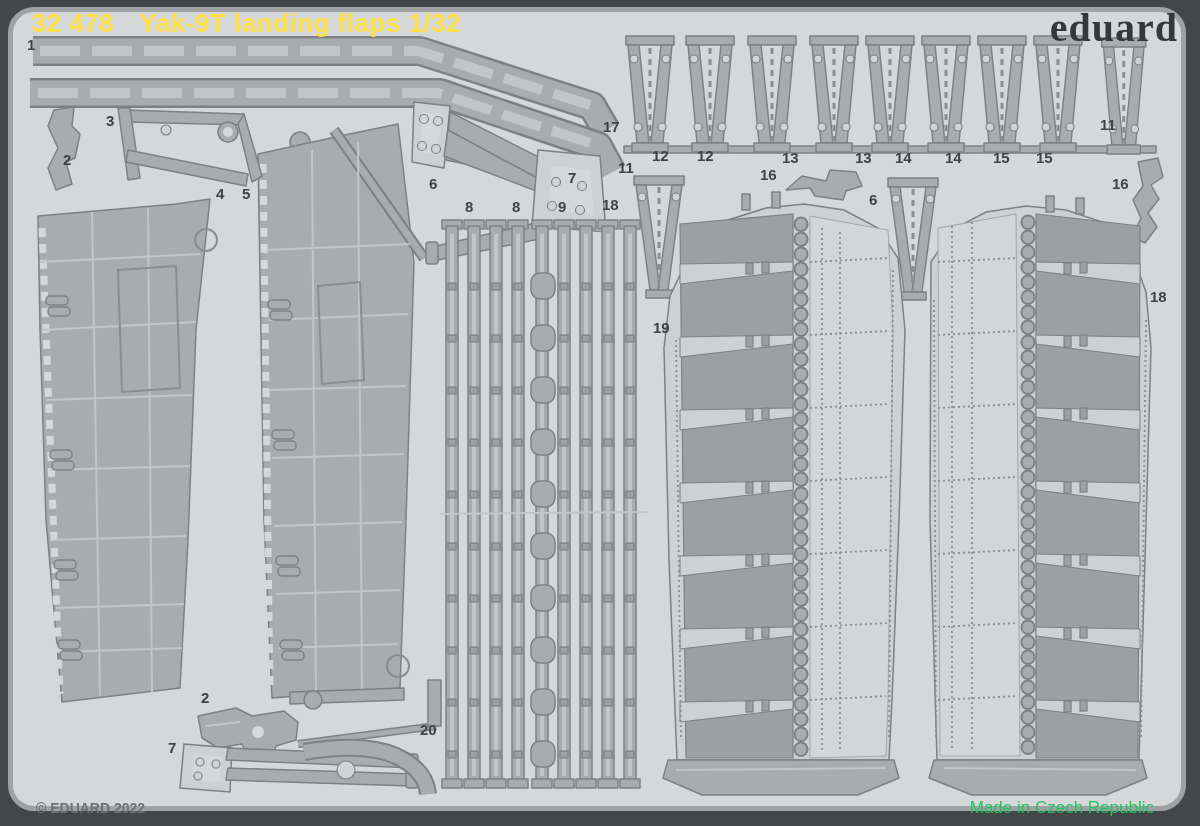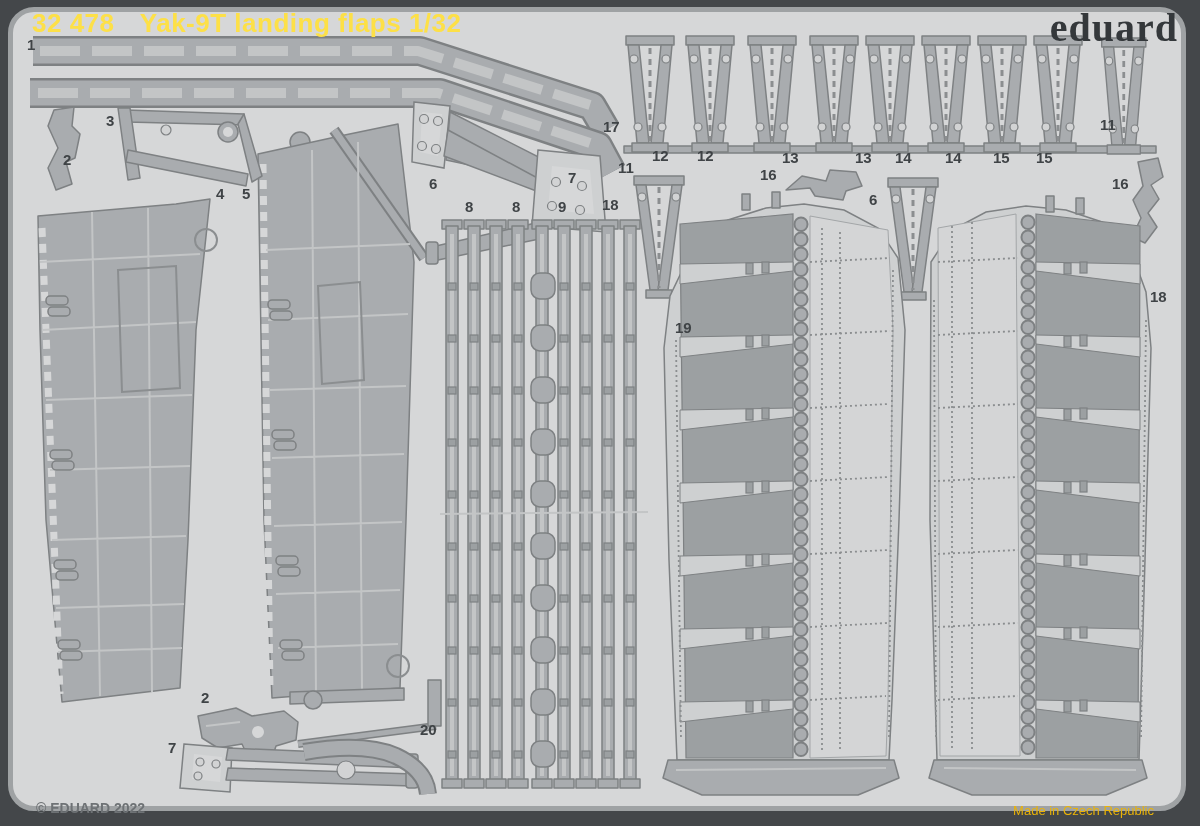--- a/index.html
+++ b/index.html
@@ -7,21 +7,21 @@
          font-family:"Liberation Sans",sans-serif;}
   #sheet{position:absolute;left:8px;top:7px;width:1178px;height:804px;background:#d6d7d8;
          border:5px solid #9fa2a4;border-radius:26px;box-sizing:border-box;}
   #parts-svg{position:absolute;left:0;top:0;width:1200px;height:826px;}
   .hdr{position:absolute;left:32px;top:8px;font-size:26px;font-weight:bold;color:#fde047;
        letter-spacing:.5px;white-space:nowrap;}
   .hdr .code{margin-right:18px;}
   .brand{position:absolute;right:22px;top:4px;font-family:"Liberation Serif",serif;
          font-weight:bold;font-size:40px;color:#34383b;letter-spacing:1px;}
   .copyright{position:absolute;left:36px;bottom:10px;font-size:14px;font-weight:bold;color:#6e7275;}
-  .madein{position:absolute;right:46px;bottom:8px;font-size:13px;color:#eab308;text-align:right;}
+  .madein{position:absolute;right:46px;bottom:8px;font-size:17px;color:#22c55e;text-align:right;}
   #labels{position:absolute;left:0;top:0;width:1200px;height:826px;pointer-events:none;}
   .plabel{position:absolute;font-size:15px;font-weight:bold;color:#3f4346;line-height:1;}
   
   svg .pf{fill:#a9acaf;stroke:#7e8183;stroke-width:1.5;stroke-linejoin:round;}
   svg .pd{fill:#9ca0a2;stroke:#7e8183;stroke-width:1.2;}
   svg .pl{fill:#ced0d1;stroke:#7e8183;stroke-width:1.5;}
   svg .plight{fill:#d4d5d6;stroke:#a3a6a8;stroke-width:1;}
   svg .pe{fill:none;stroke:#8b8e90;stroke-width:2;}
   svg .lite{fill:none;stroke:#c3c5c6;stroke-width:2;}
   svg .dot{fill:none;stroke:#8b8e90;stroke-width:1.8;stroke-dasharray:2 3;}
@@ -309,18 +309,18 @@
       <span class="plabel" style="left: 782px; top: 150px;">13</span>
       <span class="plabel" style="left: 855px; top: 150px;">13</span>
       <span class="plabel" style="left: 895px; top: 150px;">14</span>
       <span class="plabel" style="left: 945px; top: 150px;">14</span>
       <span class="plabel" style="left: 993px; top: 150px;">15</span>
       <span class="plabel" style="left: 1036px; top: 150px;">15</span>
       <span class="plabel" style="left: 760px; top: 167px;">16</span>
       <span class="plabel" style="left: 1112px; top: 176px;">16</span>
       <span class="plabel" style="left: 869px; top: 192px;">6</span>
       <span class="plabel" style="left: 1150px; top: 261px; margin-top: 28px;">18</span>
-      <span class="plabel" style="left: 653px; top: 320px; margin-left: 22px;">19</span>
+      <span class="plabel" style="left: 653px; top: 320px;">19</span>
       <span class="plabel" style="left: 201px; top: 690px;">2</span>
       <span class="plabel" style="left: 168px; top: 740px;">7</span>
       <span class="plabel" style="left: 420px; top: 722px; text-align: right;">20</span>
     </div>
 </div>
 
 </body></html>

